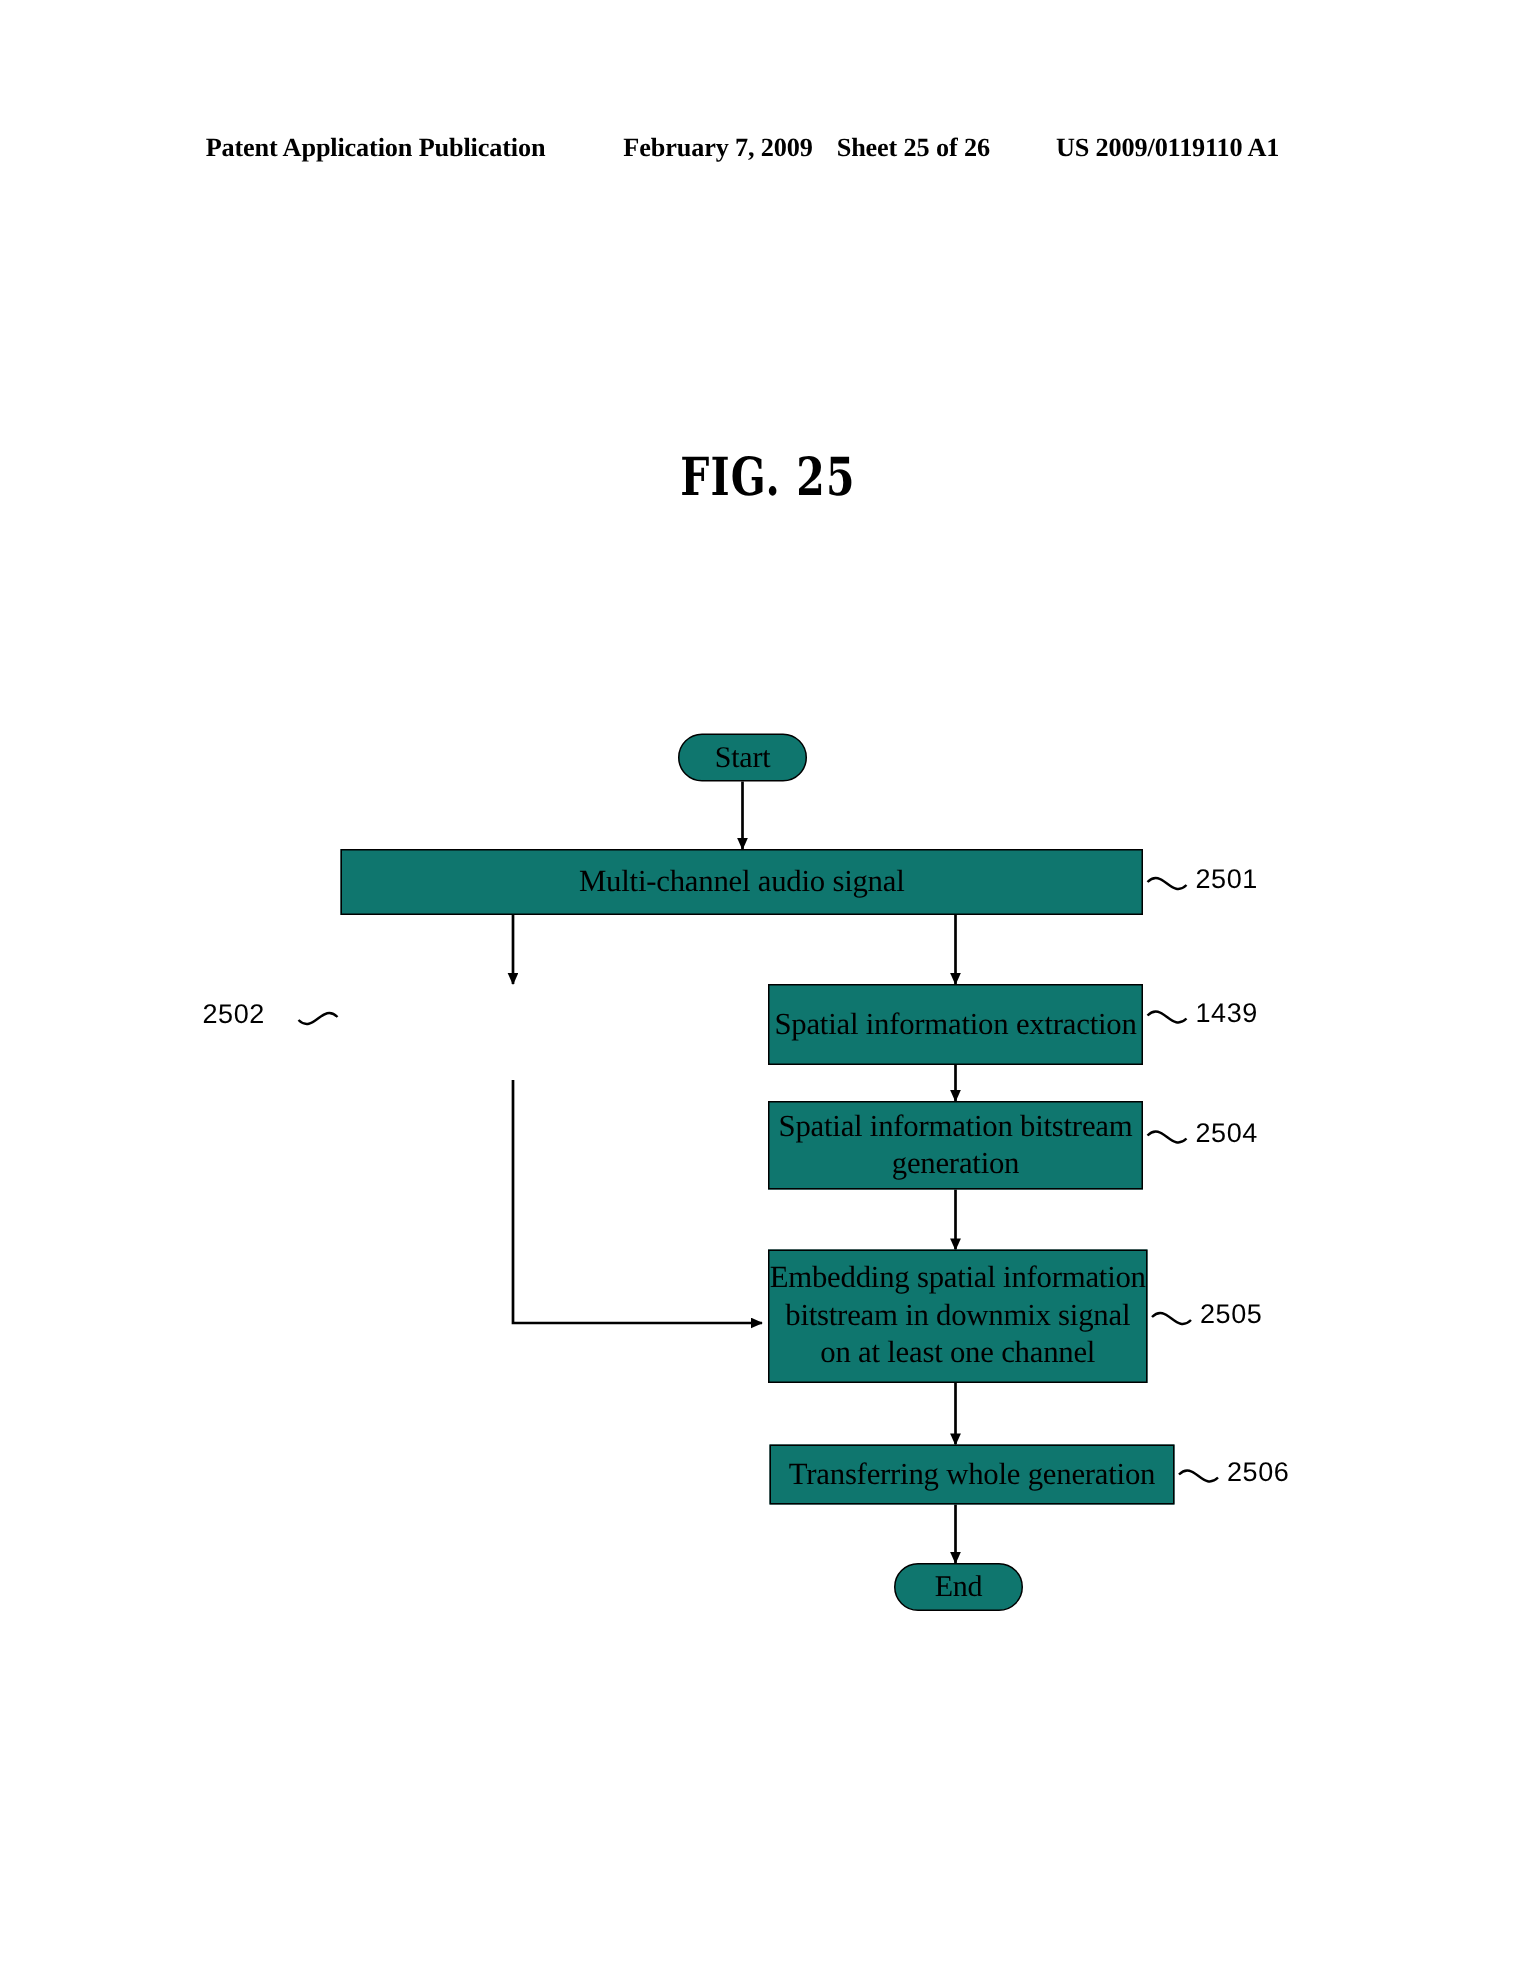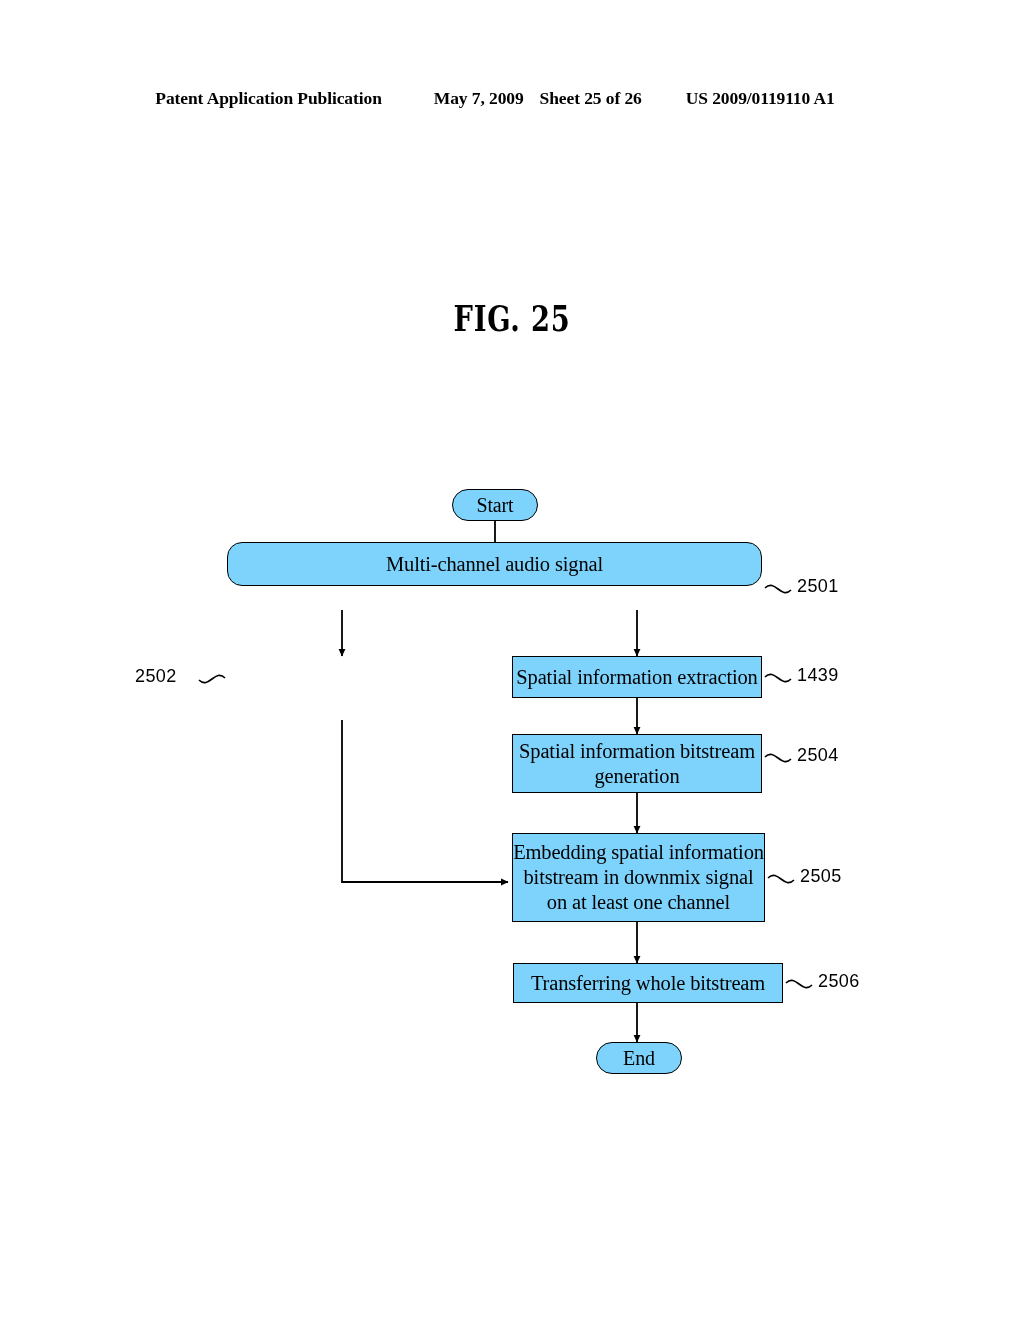--- a/index.html
+++ b/index.html
@@ -65,21 +65,21 @@
     left: 0;
     width: 1024px;
     height: 1320px;
   }
 
   
   .node {
     position: absolute;
     box-sizing: border-box;
     border: 1.6px solid #000;
-    background: #7dd3fc;
+    background: #0f766e;
     display: flex;
     align-items: center;
     justify-content: center;
     text-align: center;
     font-family: "Liberation Serif", "DejaVu Serif", serif;
     font-size: 20.5px;
     line-height: 25px;
     letter-spacing: -0.15px;
   }
   .node .label-lines {
@@ -100,21 +100,21 @@
     font-size: 18px;
     letter-spacing: 0.4px;
     white-space: nowrap;
   }
 </style>
 </head>
 <body>
 
 <div class="page-header">
   <span class="hdr-pub">Patent Application Publication</span>
-  <span class="hdr-date">May 7, 2009</span>
+  <span class="hdr-date">February 7, 2009</span>
   <span class="hdr-sheet">Sheet 25 of 26</span>
   <span class="hdr-patno">US 2009/0119110 A1</span>
 </div>
 
 <div class="fig-title">FIG. 25</div>
 
 <div class="flowchart">
 
   <svg class="flow-svg" viewBox="0 0 1024 1320">
     <defs>
@@ -149,47 +149,47 @@
       <path d="M765,757 C775,747 781,769 791,759"></path>
       <path d="M768,878 C778,868 784,890 794,880"></path>
       <path d="M786,983 C796,973 802,995 812,985"></path>
     </g>
   </svg>
 
   <div class="node terminator" style="left:452px; top:489px; width:86px; height:32px;">
     <span class="label-lines">Start</span>
   </div>
 
-  <div class="node" style="left:227px; top:542px; width:535px; height:44px;border-radius:15px;">
+  <div class="node" style="left:227px; top:566px; width:535px; height:44px;">
     <span class="label-lines">Multi-channel audio signal</span>
   </div>
   <div class="ref-num" style="left:797px; top:576px;">2501</div>
 
   <div class="ref-num" style="left:135px; top:666px;">2502</div>
 
-  <div class="node" style="left:512px; top:656px; width:250px; height:42px;">
+  <div class="node" style="left:512px; top:656px; width:250px; height:54px;">
     <span class="label-lines">Spatial information extraction</span>
   </div>
   <div class="ref-num" style="left:797px; top:665px;">1439</div>
 
   <div class="node" style="left:512px; top:734px; width:250px; height:59px;">
     <span class="label-lines">Spatial information bitstream
 generation</span>
   </div>
   <div class="ref-num" style="left:797px; top:745px;">2504</div>
 
   <div class="node" style="left:512px; top:833px; width:253px; height:89px;">
     <span class="label-lines">Embedding spatial information
 bitstream in downmix signal
 on at least one channel</span>
   </div>
   <div class="ref-num" style="left:800px; top:866px;">2505</div>
 
   <div class="node" style="left:513px; top:963px; width:270px; height:40px;">
-    <span class="label-lines">Transferring whole bitstream</span>
+    <span class="label-lines">Transferring whole generation</span>
   </div>
   <div class="ref-num" style="left:818px; top:971px;">2506</div>
 
   <div class="node terminator" style="left:596px; top:1042px; width:86px; height:32px;justify-content:center;">
     <span class="label-lines">End</span>
   </div>
 
 </div>
 
 </body></html>

